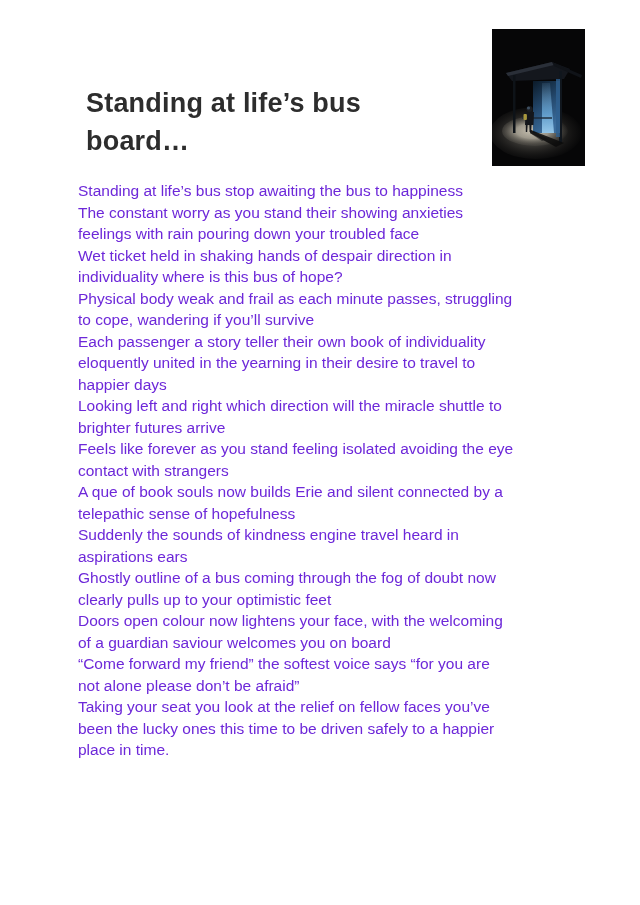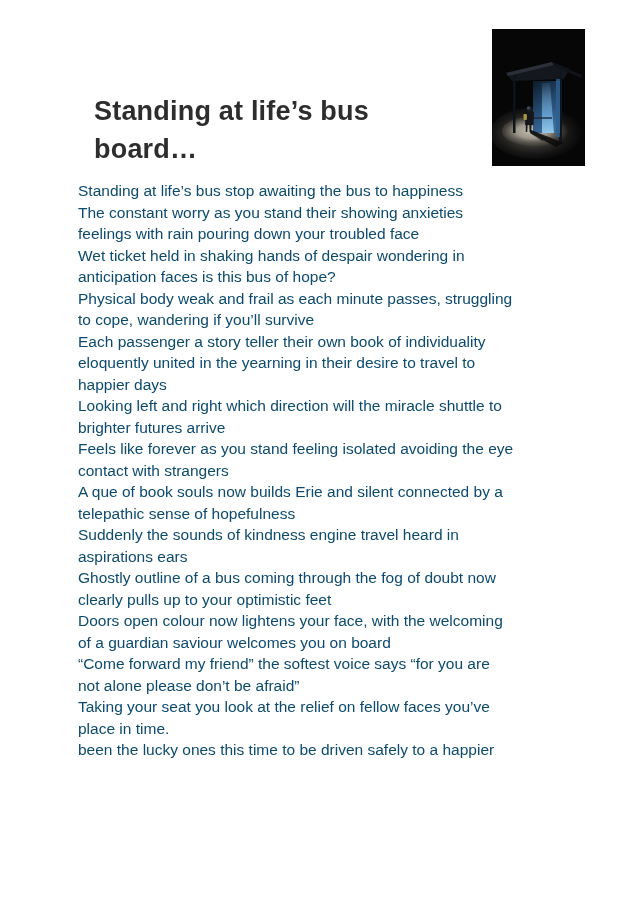--- a/index.html
+++ b/index.html
@@ -8,35 +8,35 @@
     width: 640px;
     height: 905px;
     background: #ffffff;
     font-family: "Liberation Sans", sans-serif;
     overflow: hidden;
   }
   .title {
     position: absolute;
     left: 78px;
     top: 76px;
-    margin: 16px;
+    margin: 8px;
     font-size: 27px;
     font-weight: 700;
     color: #2d2d2d;
     line-height: 38px;
     letter-spacing: 0.2px;
   }
   .title .title-line { white-space: pre; }
   .poem {
     position: absolute;
     left: 78px;
     top: 180px;
     font-size: 15.5px;
     font-weight: 400;
-    color: #0c4a6e;
+    color: #6d28d9;
     line-height: 21.5px;
   }
   .poem .line { white-space: pre; }
   .photo {
     position: absolute;
     left: 492px;
     top: 29px;
     width: 93px;
     height: 137px;
     line-height: 0;
@@ -102,39 +102,39 @@
 
       <polygon points="39,101 72,114 64,118 38,104" fill="#0a0a0b" opacity="0.85"></polygon>
       <polygon points="39,101 56,110 50,112 38,104" fill="#111110" opacity="0.6"></polygon>
     </svg>
   </div>
 
   <div class="poem">
       <div class="line">Standing at life’s bus stop awaiting the bus to happiness</div>
       <div class="line">The constant worry as you stand their showing anxieties</div>
       <div class="line">feelings with rain pouring down your troubled face</div>
-      <div class="line">Wet ticket held in shaking hands of despair wondering in</div>
-      <div class="line">anticipation faces is this bus of hope?</div>
+      <div class="line">Wet ticket held in shaking hands of despair direction in</div>
+      <div class="line">individuality where is this bus of hope?</div>
       <div class="line">Physical body weak and frail as each minute passes, struggling</div>
       <div class="line">to cope, wandering if you’ll survive</div>
       <div class="line">Each passenger a story teller their own book of individuality</div>
       <div class="line">eloquently united in the yearning in their desire to travel to</div>
       <div class="line">happier days</div>
       <div class="line">Looking left and right which direction will the miracle shuttle to</div>
       <div class="line">brighter futures arrive</div>
       <div class="line">Feels like forever as you stand feeling isolated avoiding the eye</div>
       <div class="line">contact with strangers</div>
       <div class="line">A que of book souls now builds Erie and silent connected by a</div>
       <div class="line">telepathic sense of hopefulness</div>
       <div class="line">Suddenly the sounds of kindness engine travel heard in</div>
       <div class="line">aspirations ears</div>
       <div class="line">Ghostly outline of a bus coming through the fog of doubt now</div>
       <div class="line">clearly pulls up to your optimistic feet</div>
       <div class="line">Doors open colour now lightens your face, with the welcoming</div>
       <div class="line">of a guardian saviour welcomes you on board</div>
       <div class="line">“Come forward my friend” the softest voice says “for you are</div>
       <div class="line">not alone please don’t be afraid”</div>
       <div class="line">Taking your seat you look at the relief on fellow faces you’ve</div>
+      <div class="line">been the lucky ones this time to be driven safely to a happier</div>
       <div class="line">place in time.</div>
-      <div class="line">been the lucky ones this time to be driven safely to a happier</div>
     </div>
 
 </div>
 
 </body></html>

